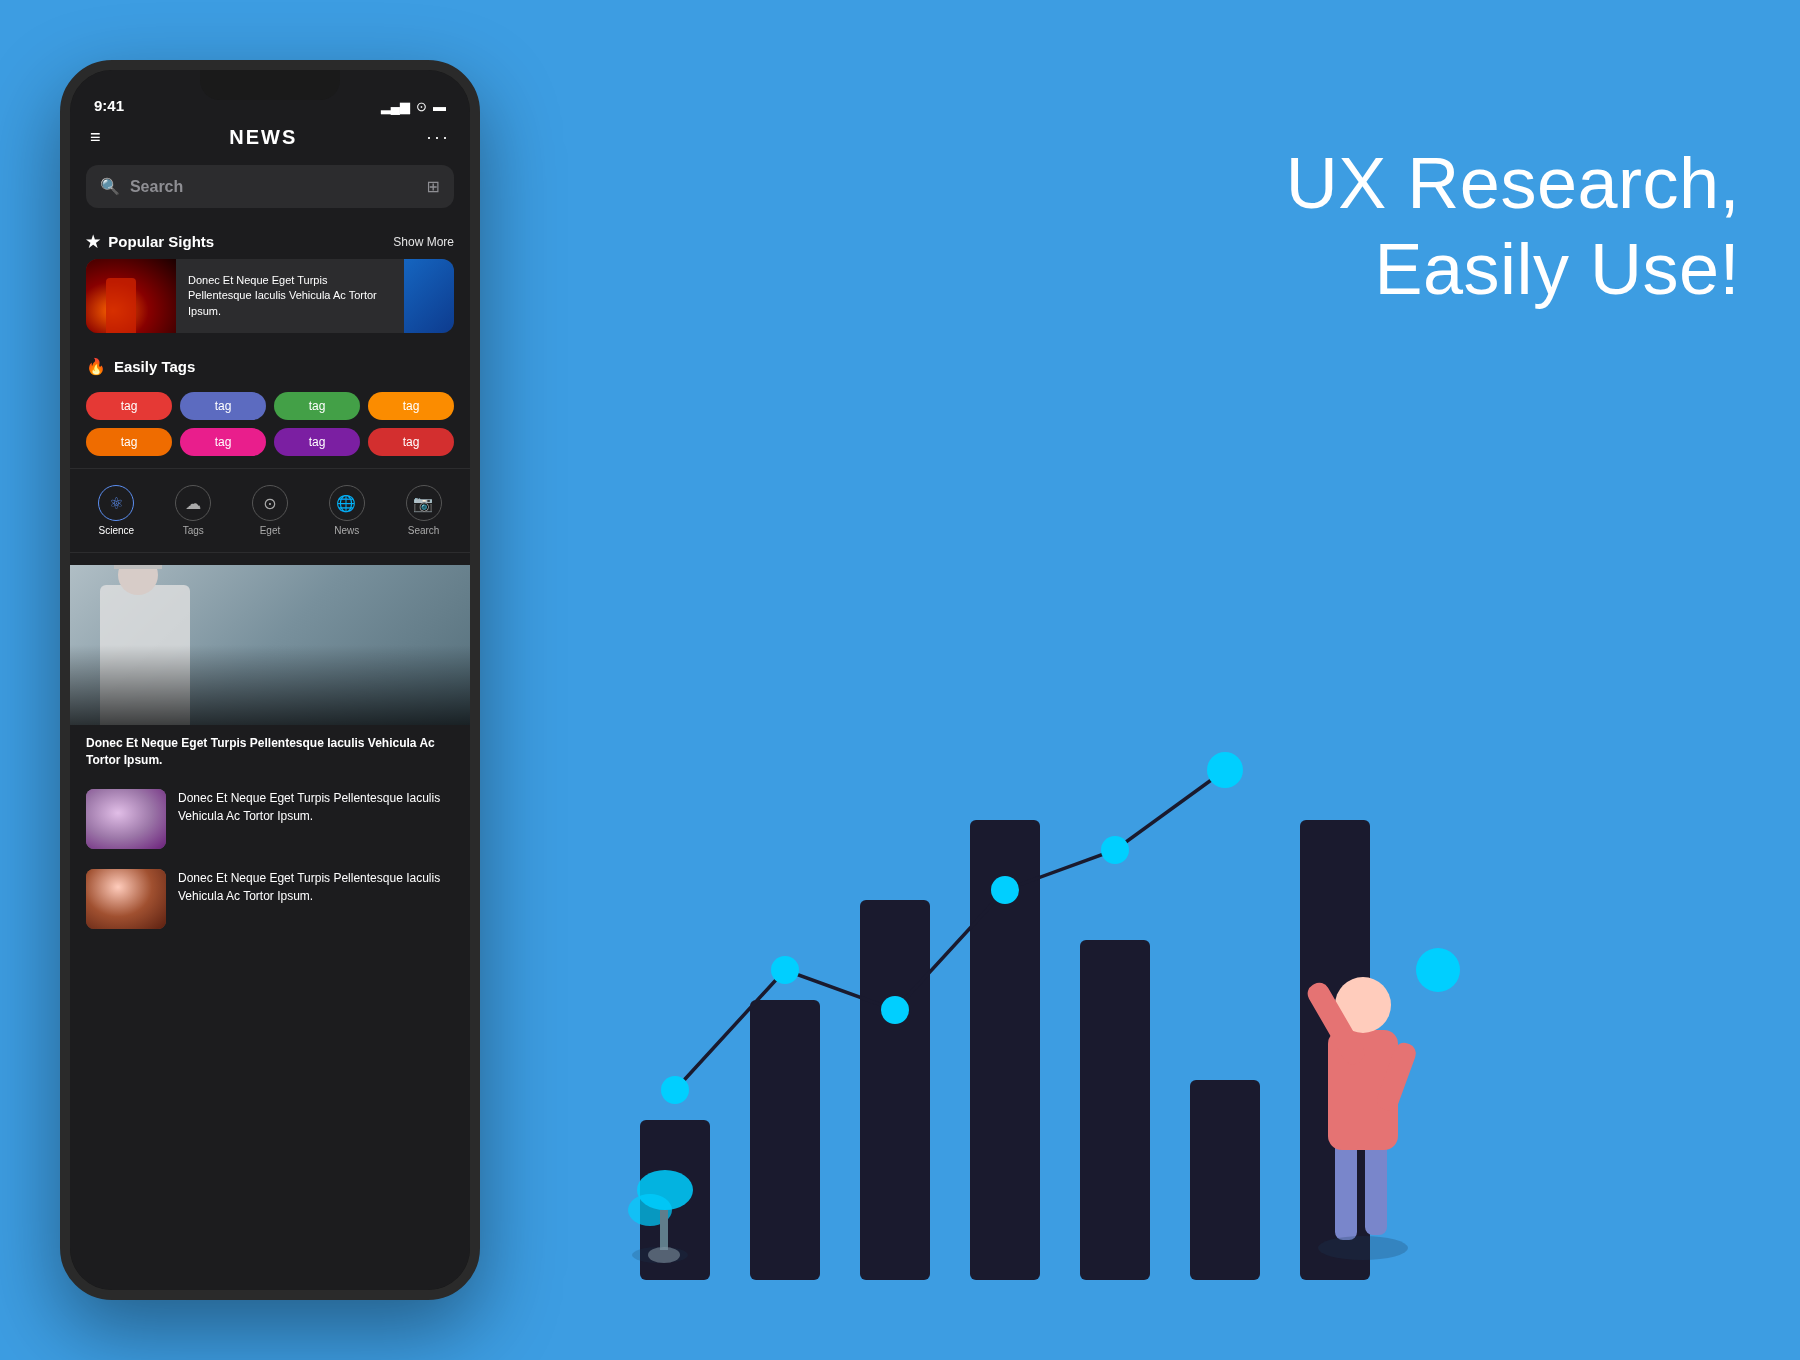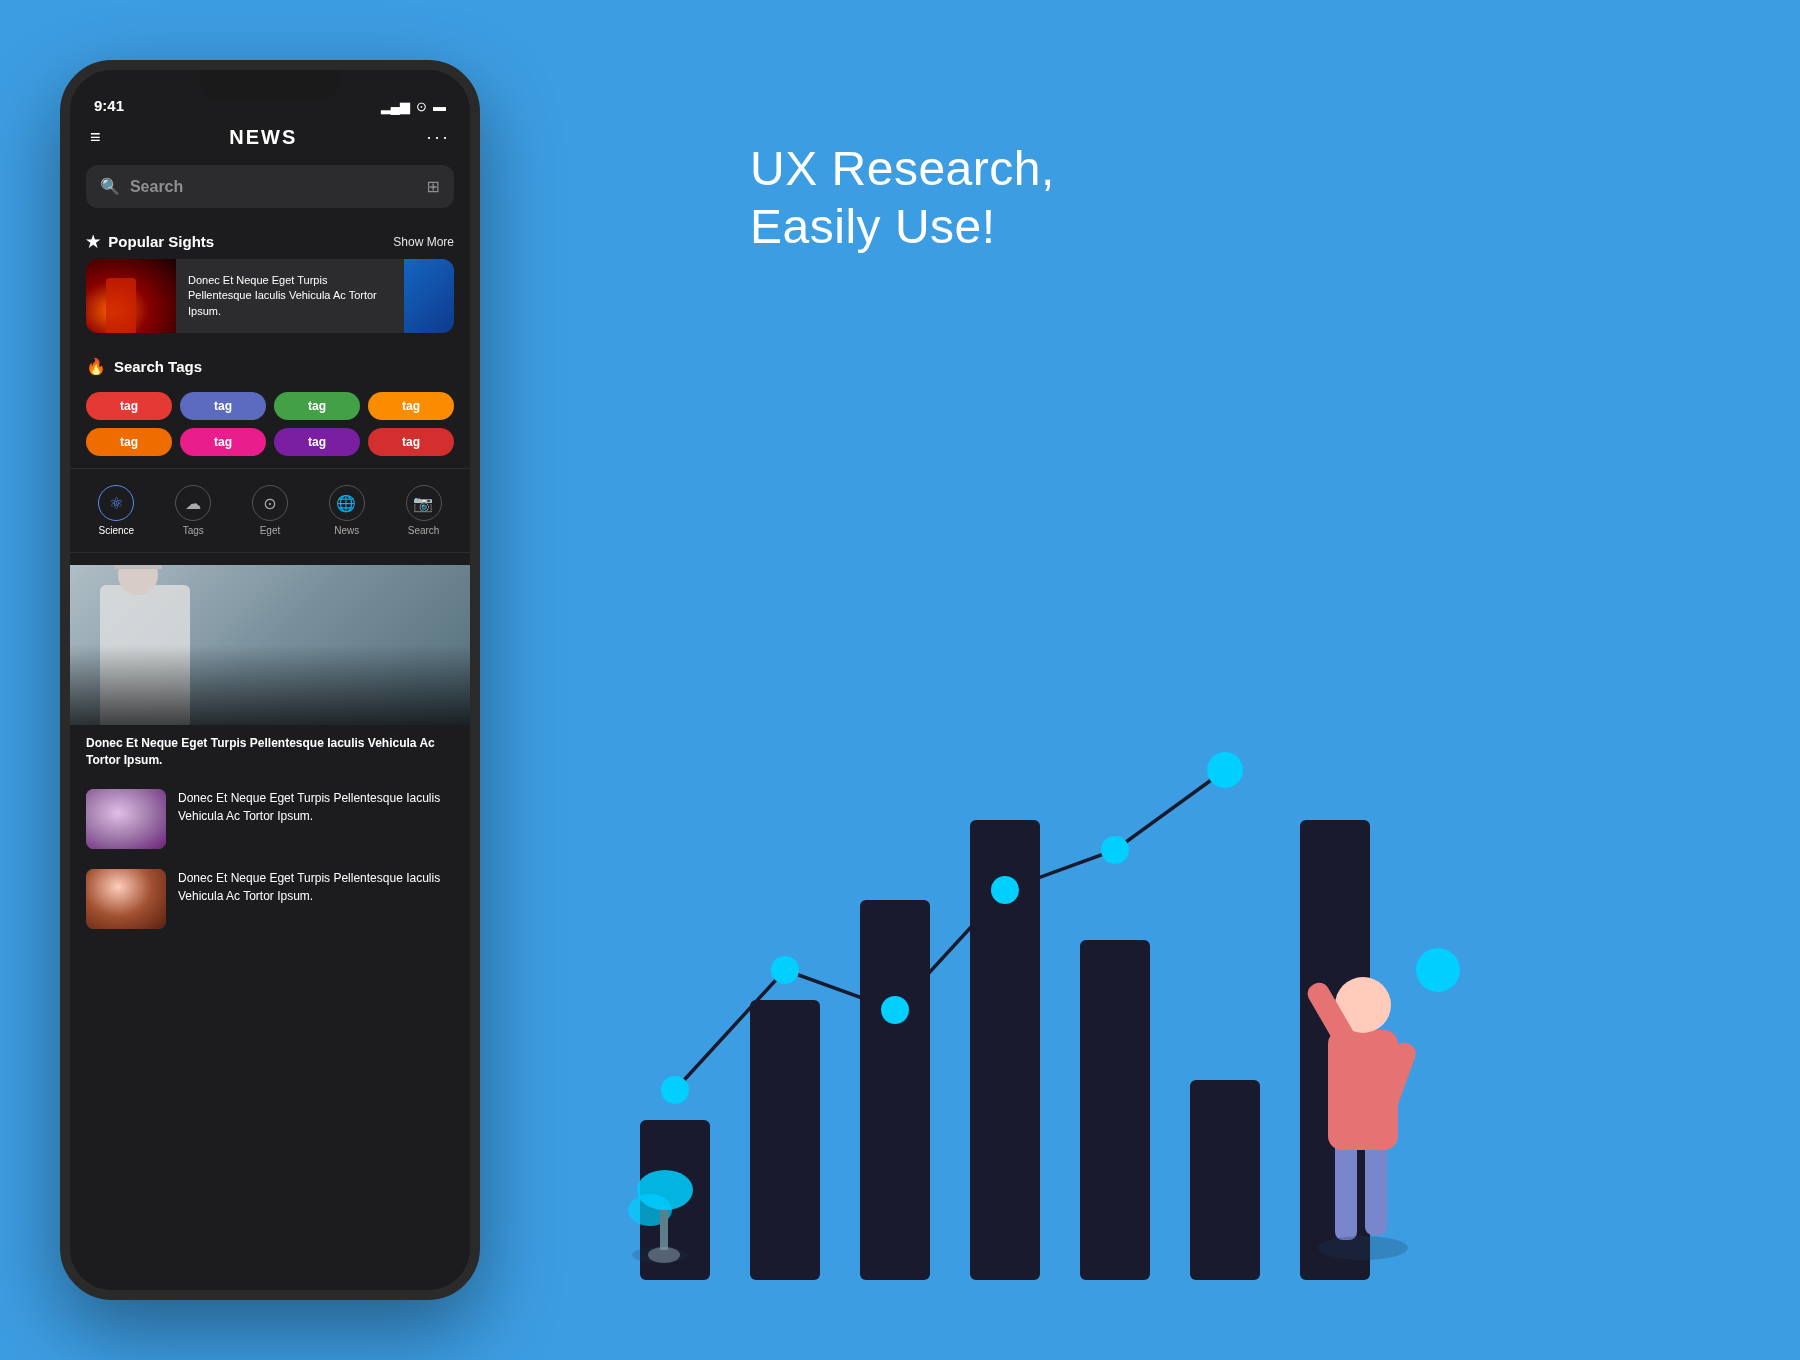--- a/index.html
+++ b/index.html
@@ -13,24 +13,24 @@
       position: relative;
     }
 
     
     .hero-text {
       position: absolute;
       top: 140px;
       left: 750px;
       right: 60px;
       color: white;
-      font-size: 48px;
+      font-size: 72px;
       font-weight: 400;
       line-height: 1.2;
-      text-align: left;
+      text-align: right;
       letter-spacing: 0.5px;
     }
 
     
     .chart-area {
       position: absolute;
       bottom: 80px;
       left: 580px;
       right: 30px;
       height: 600px;
@@ -241,21 +241,21 @@
       grid-template-columns: repeat(4, 1fr);
       gap: 8px;
     }
 
     .tag {
       border-radius: 20px;
       padding: 7px 12px;
       text-align: center;
       color: white;
       font-size: 12px;
-      font-weight: 700;
+      font-weight: 400;
     }
 
     .tag-red { background: #e53935; }
     .tag-blue { background: #5c6bc0; }
     .tag-green { background: #43a047; }
     .tag-orange { background: #fb8c00; }
     .tag-orange2 { background: #ef6c00; }
     .tag-pink { background: #e91e8c; }
     .tag-purple { background: #7b1fa2; }
     .tag-red2 { background: #d32f2f; }
@@ -499,21 +499,21 @@
         </div>
         <div class="sights-text">Donec Et Neque Eget Turpis Pellentesque Iaculis Vehicula Ac Tortor Ipsum.</div>
         <div class="sights-image-right">
           <div style="width:100%;height:100%;background:linear-gradient(135deg,#1565c0,#0d3b8e);"></div>
         </div>
       </div>
 
       <div class="section-header">
         <div class="section-title">
           <span class="section-icon">🔥</span>
-          <span>Search Tags</span>
+          <span>Easily Tags</span>
         </div>
       </div>
 
       <div class="tags-grid">
         <div class="tag tag-red">tag</div>
         <div class="tag tag-blue">tag</div>
         <div class="tag tag-green">tag</div>
         <div class="tag tag-orange">tag</div>
         <div class="tag tag-orange2">tag</div>
         <div class="tag tag-pink">tag</div>

